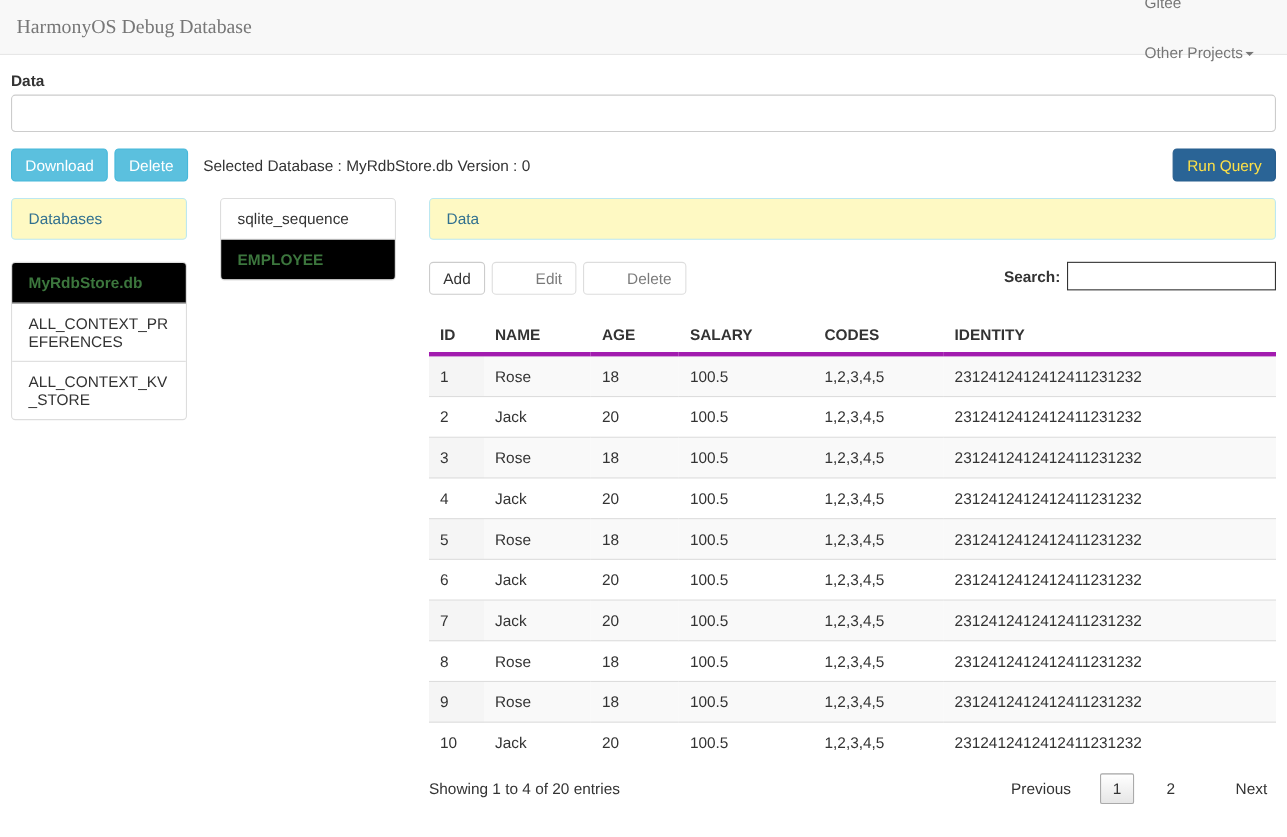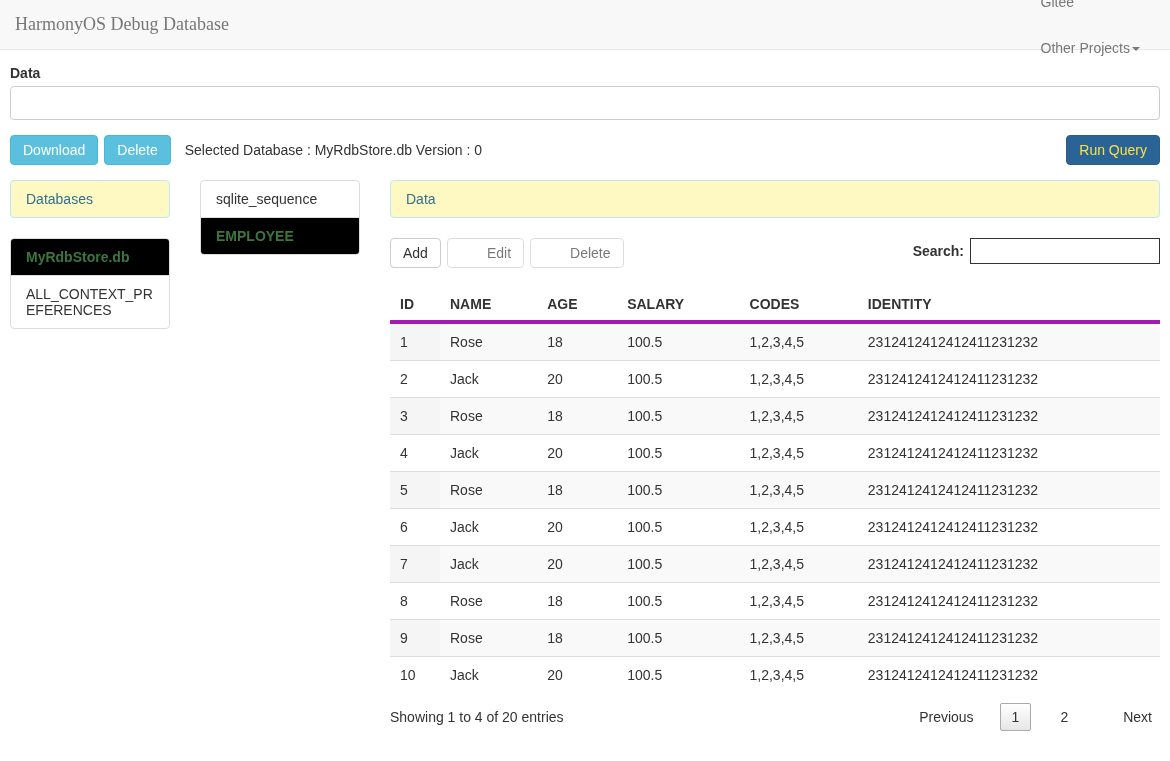--- a/index.html
+++ b/index.html
@@ -75,20 +75,21 @@
       <button class="btn btn-primary dark">Run Query</button>
     </div>
   </div>
 
   <div class="row">
     <div class="col-db">
       <div class="panel-header">Databases</div>
       <div class="list-group" id="db-list">
           <div class="list-group-item active">MyRdbStore.db</div>
           <div class="list-group-item">ALL_CONTEXT_PREFERENCES</div>
+          <div class="list-group-item">ALL_CONTEXT_KV_STORE</div>
         </div>
     </div>
     <div class="col-tb">
       <div class="list-group" id="tb-list">
           <div class="list-group-item">sqlite_sequence</div>
           <div class="list-group-item active">EMPLOYEE</div>
         </div>
     </div>
     <div class="col-data">
       <div class="panel-header">Data</div>

